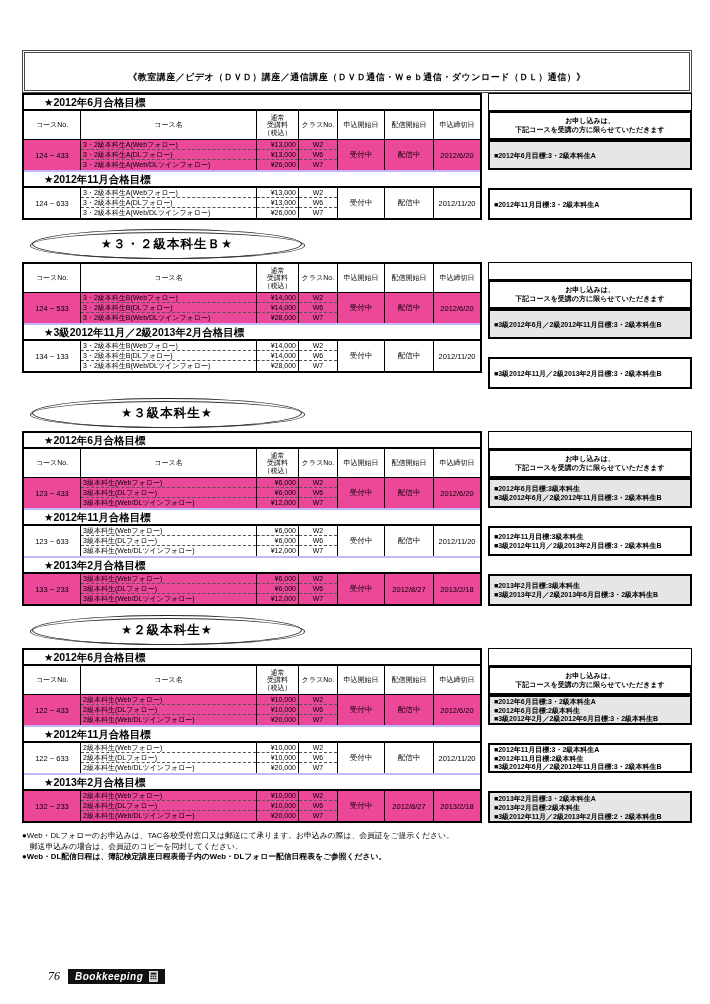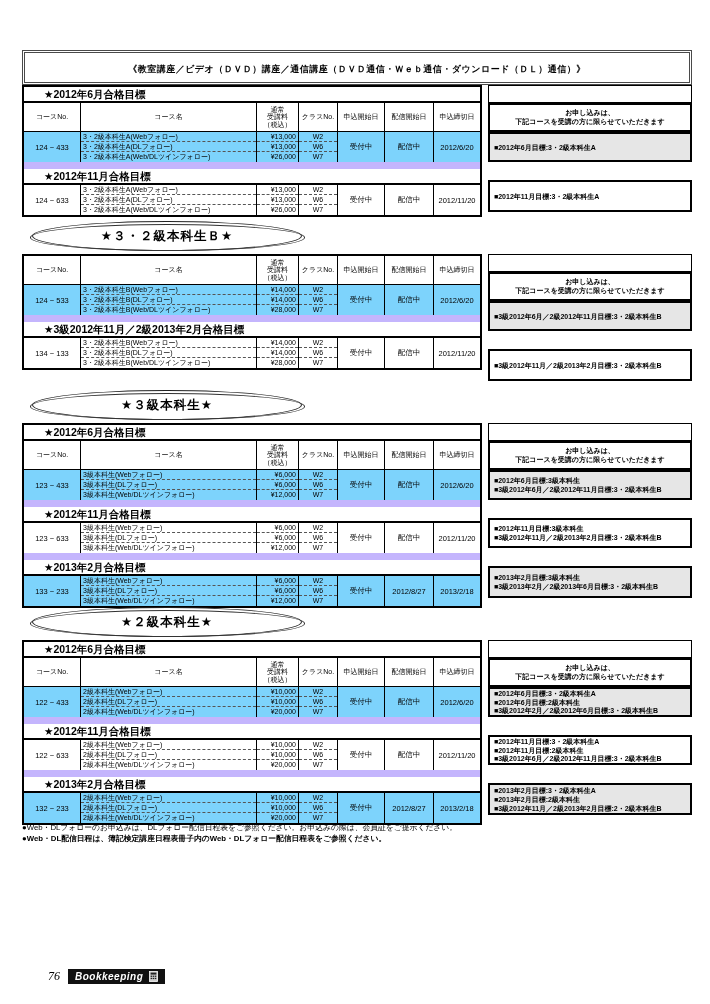--- a/index.html
+++ b/index.html
@@ -4,45 +4,45 @@
 <style>
   html,body{margin:0;padding:0}
   body{width:710px;height:1004px;background:#fff;color:#000;
        font-family:"Liberation Sans","DejaVu Sans",sans-serif;
        position:relative;overflow:hidden}
   .page{padding:50px 18px 0 22px;box-sizing:border-box}
 
   
   .docheader{border:3px double #4a4a4a;text-align:center;padding:7px 0 6px}
   .doc-title{font-size:15px;font-weight:bold;letter-spacing:4px}
-  .doc-sub{font-size:9px;font-weight:bold;margin-top:3px;letter-spacing:.5px}
+  .doc-sub{font-size:9px;font-weight:bold;margin-top:11px;letter-spacing:.5px}
 
   
   .badge{position:relative;width:268px;height:28px;margin:9px 0 3px 10px;
          border:1px solid #222;border-radius:50%;
          display:flex;align-items:center;justify-content:center}
   .badge::before{content:"";position:absolute;left:-3px;top:2px;width:102%;height:88%;
          border:1px solid #333;border-radius:50%}
   .badge-text{font-size:12.5px;font-weight:bold;letter-spacing:1px}
 
   
   .gwrap{position:relative;width:670px}
   .gwrap2{height:127px;margin-bottom:6px}
   .gwrap3{height:175px;margin-bottom:6px}
   .ltable{position:absolute;left:0;top:0;width:460px;border:2px solid #000;box-sizing:border-box}
 
   .sec-title{height:14px;line-height:14px;border-bottom:2px solid #000;background:#fff;
              font-weight:bold;font-size:10.5px;padding-left:20px;overflow:hidden;white-space:nowrap}
-  .sec-title.mid{border-top:7px solid #c4b5fd}
+  .sec-title.mid{border-top:2px solid #c4b5fd}
 
   .hrow{display:flex;height:28px;border-bottom:1px solid #000;background:#fff}
   .hrow .hc{display:flex;align-items:center;justify-content:center;text-align:center;
             font-size:7px;line-height:7.5px}
   .drow{display:flex;height:30px;background:#fff}
-  .drow.shaded{background:#7dd3fc}
+  .drow.shaded{background:#ec4899}
 
   .c{box-sizing:border-box;border-left:1px solid #000;overflow:hidden}
   .c:first-child{border-left:none}
   .cno{width:56px}.cname{width:176px}.cfee{width:42px}.ccls{width:39px}
   .cas{width:47px}.cds{width:49px}.cae{flex:1}
   .ctr{display:flex;align-items:center;justify-content:center;font-size:7.5px;text-align:center}
   .col3{display:flex;flex-direction:column}
   .sub{height:10px;line-height:9px;border-bottom:1px dashed #555;font-size:7px;
        padding:0 2px;white-space:nowrap;overflow:hidden;box-sizing:border-box}
   .col3 .sub:last-child{border-bottom:none}
@@ -430,21 +430,22 @@
       </div>
       <div class="rbox note shaded" style="top:143px;height:32px">
         <div class="note-line">■2013年2月目標:3・2級本科生A</div>
         <div class="note-line">■2013年2月目標:2級本科生</div>
         <div class="note-line">■3級2012年11月／2級2013年2月目標:2・2級本科生B</div>
       </div>
     </div>
   </section>
 
   <div class="footnotes">
-    <div>●Web・DLフォローのお申込みは、DLフォロー配信日程表をご参照ください。お申込みの際は、会員証をご提示ください。</div>
+    <div>●Web・DLフォローのお申込みは、TAC各校受付窓口又は郵送にて承ります。お申込みの際は、会員証をご提示ください。</div>
+    <div>　郵送申込みの場合は、会員証のコピーを同封してください。</div>
     <div class="fn-bold">●Web・DL配信日程は、簿記検定講座日程表冊子内のWeb・DLフォロー配信日程表をご参照ください。</div>
   </div>
 
 </div>
 
 <div class="pagefoot">
   <span class="pageno">76</span>
   <span class="brand">
     <span>Bookkeeping</span>
     <svg width="9" height="11" viewBox="0 0 9 11">

